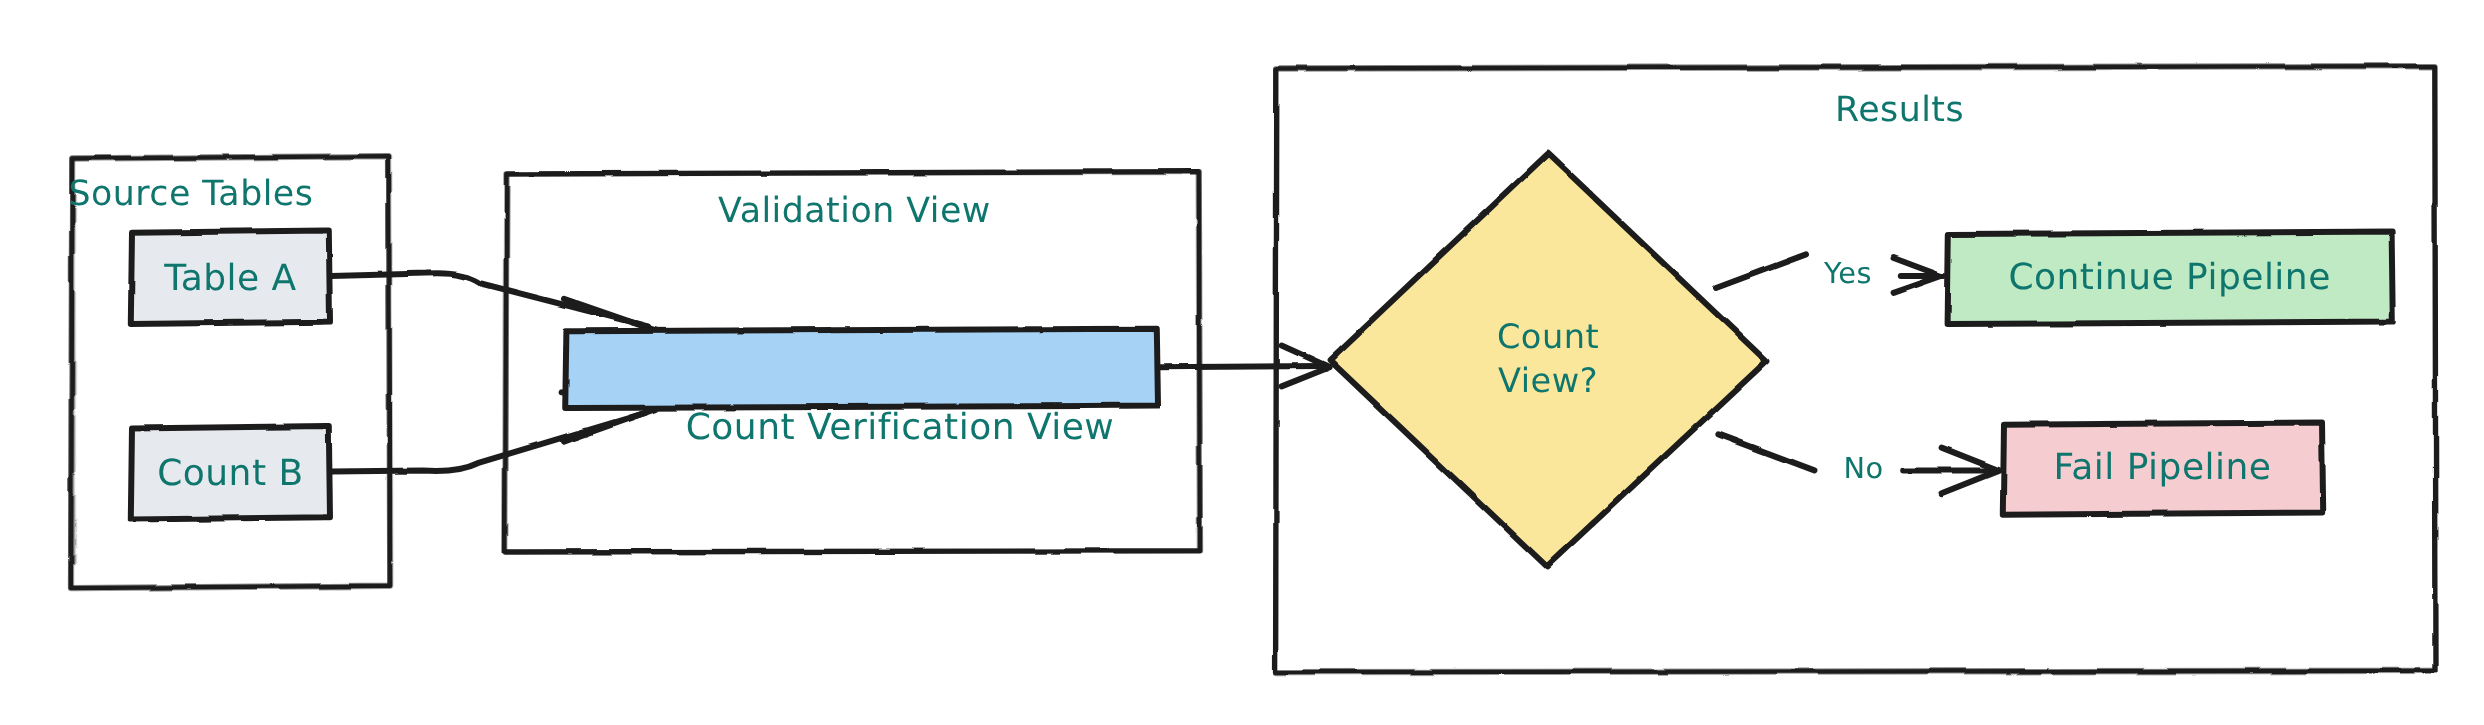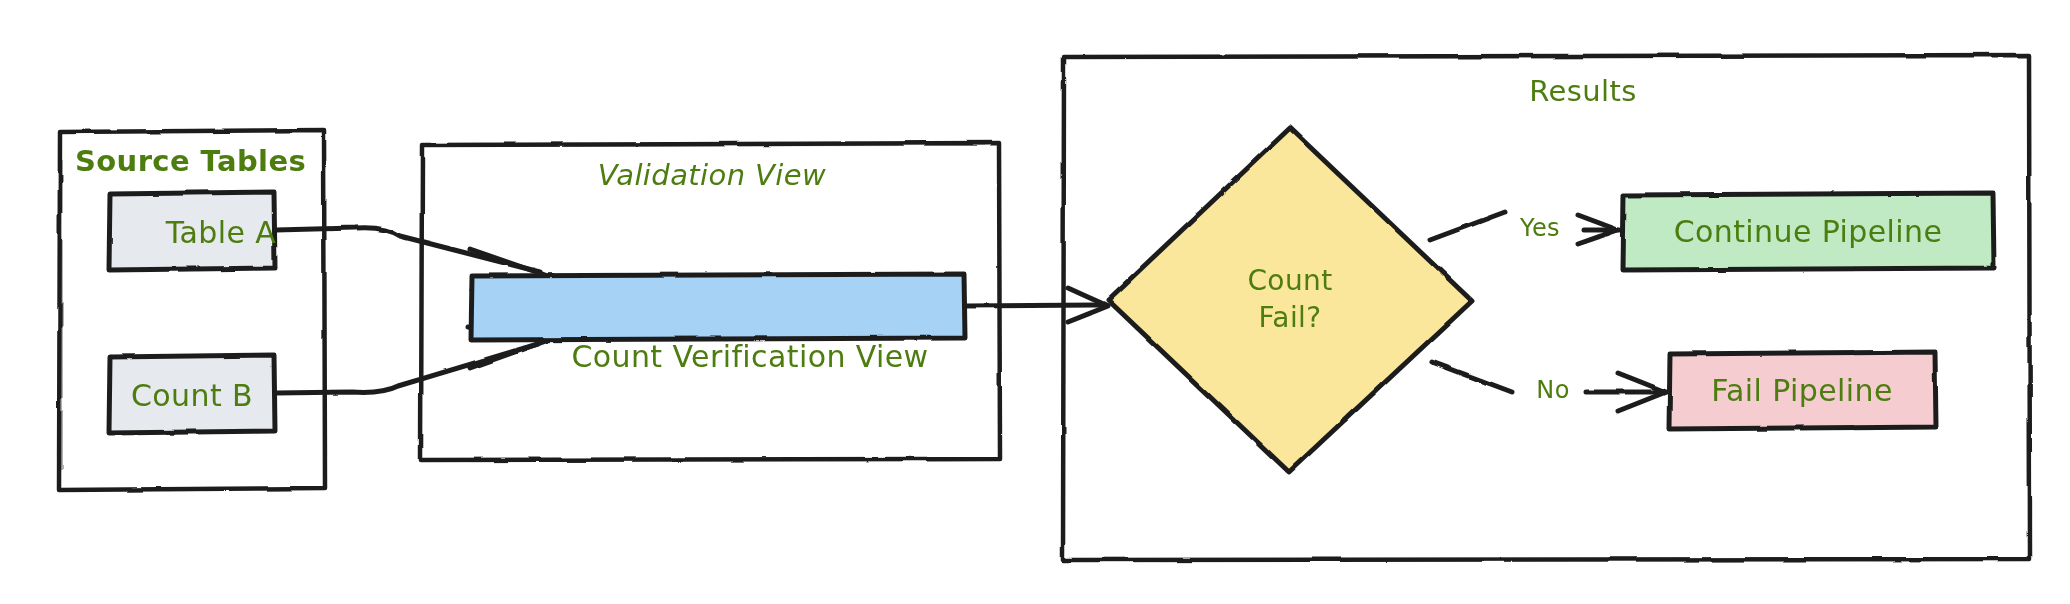--- a/index.html
+++ b/index.html
@@ -17,21 +17,21 @@
   }
   svg.layer {
     position: absolute;
     top: 0; left: 0;
     width: 2070px;
     height: 604px;
   }
   .txt {
     position: absolute;
     font-family: "DejaVu Sans", sans-serif;
-    color: #4d7c0f;
+    color: #0f766e;
     white-space: nowrap;
     -webkit-font-smoothing: antialiased;
     letter-spacing: 0.4px;
     pointer-events: none;
   }
   .group-label { font-size: 29px; }
   .node-label  { font-size: 30px; }
   .edge-label  { font-size: 24px; }
   .diamond-label {
     font-size: 28px;
@@ -127,35 +127,35 @@
       <g>
         <path d="M1624,195 L1993,193 L1994,268 L1623,270 Z" fill="#bfeac4" stroke="#1f1f1f" stroke-width="5" stroke-linejoin="round"></path>
       </g>
 
       <g>
         <path d="M1670,354 L1935,352 L1936,427 L1669,429 Z" fill="#f5cdd0" stroke="#1f1f1f" stroke-width="5" stroke-linejoin="round"></path>
       </g>
     </g>
   </svg>
 
-  <div class="txt group-label" style="left:75px; top:144px;font-weight:bold;">Source Tables</div>
+  <div class="txt group-label" style="left:57px; top:144px;">Source Tables</div>
 
-  <div class="txt group-label centered" style="left:712px; top:158px;font-style:italic;">Validation View</div>
+  <div class="txt group-label centered" style="left:712px; top:158px;">Validation View</div>
 
   <div class="txt group-label centered" style="left:1583px; top:74px;">Results</div>
 
-  <div class="txt node-label vcentered" style="left:192px; top:232px;margin-left:29px;">Table A</div>
+  <div class="txt node-label vcentered" style="left:192px; top:232px;">Table A</div>
 
   <div class="txt node-label vcentered" style="left:192px; top:395px;">Count B</div>
 
   <div class="txt node-label vcentered" style="left:750px; top:308px;margin-top:48px;">Count Verification View</div>
 
   <div class="txt diamond-label vcentered" style="left:1290px; top:300px;">
     <div>Count</div>
-    <div>Fail?</div>
+    <div>View?</div>
   </div>
 
   <div class="txt node-label vcentered" style="left:1802px; top:390px;">Fail Pipeline</div>
 
   <div class="txt node-label vcentered" style="left:1808px; top:231px;">Continue Pipeline</div>
 
   <div class="txt edge-label vcentered" style="left:1540px; top:228px;">Yes</div>
 
   <div class="txt edge-label vcentered" style="left:1553px; top:390px;">No</div>
 

